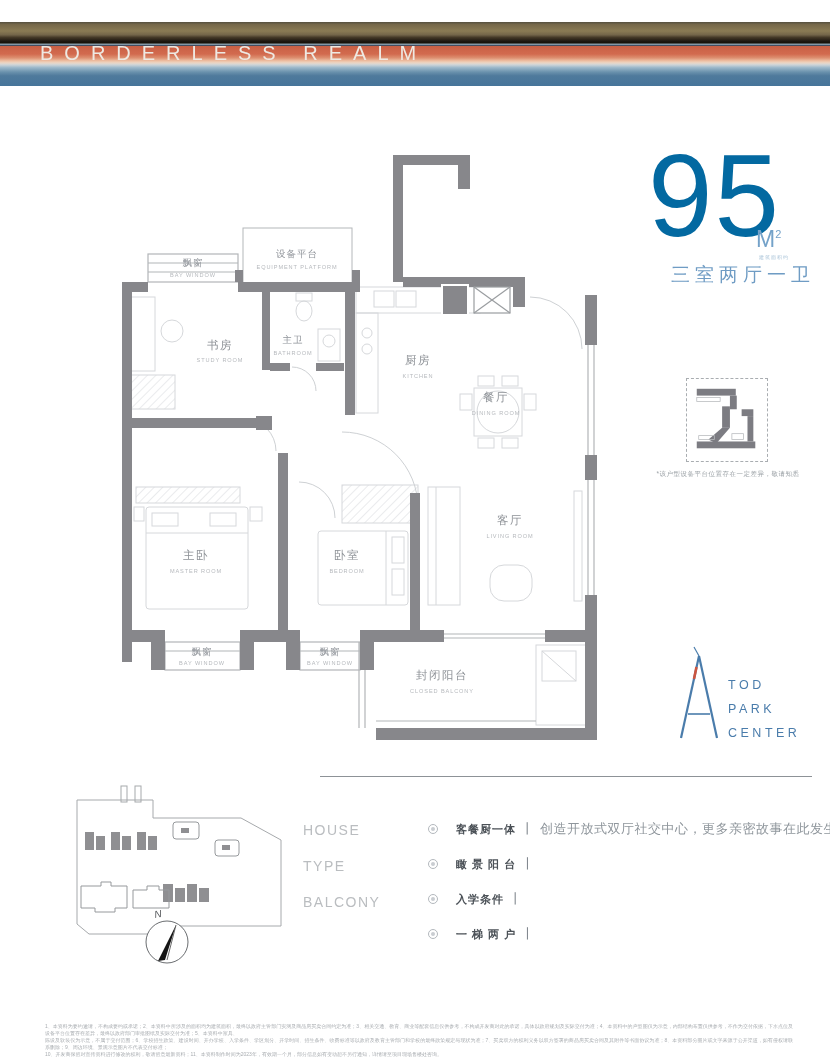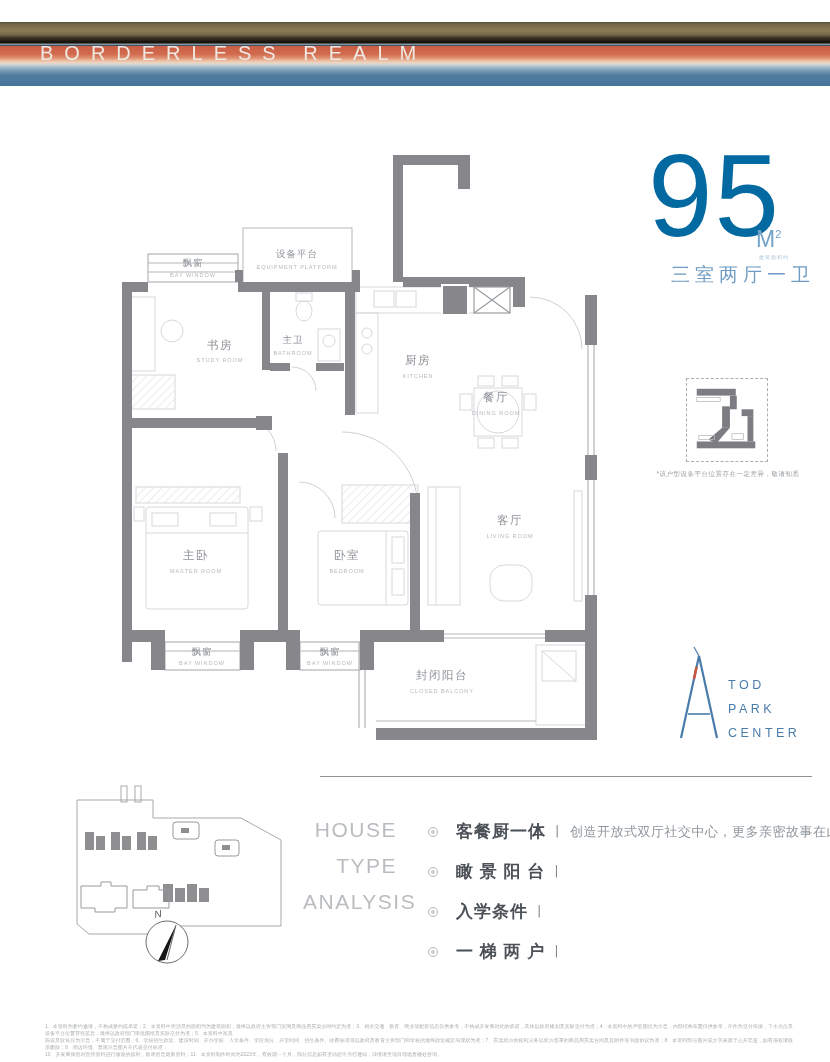--- a/index.html
+++ b/index.html
@@ -49,31 +49,31 @@
     font-size:6.5px;color:#9ba1a6;letter-spacing:0.5px;
   }
   
   .logo{position:absolute;left:660px;top:642px;width:155px;height:118px;}
   .logo text{font-size:12.5px;letter-spacing:3.5px;fill:#4a7cab;font-family:"Liberation Sans","DejaVu Sans",sans-serif;}
   
   .site{position:absolute;left:55px;top:782px;width:240px;height:188px;}
   
   .rule{position:absolute;left:320px;top:776px;width:492px;height:1px;background:#8d9297;}
   .an-title{
-    position:absolute;left:303px;top:812px;width:94px;text-align:right;
-    font-size:21px;line-height:36px;color:#babdc0;letter-spacing:1.5px;
+    position:absolute;left:303px;top:812px;width:94px;text-align:left;
+    font-size:14px;line-height:36px;color:#babdc0;letter-spacing:1.5px;
   }
   .an-items{position:absolute;left:428px;top:820px;width:390px;}
   .arow{display:flex;align-items:center;margin-bottom:17px;white-space:nowrap;}
   .aicon{
     width:8px;height:8px;border:1px solid #b3b8bd;border-radius:50%;
     margin-right:18px;position:relative;flex:0 0 auto;
   }
   .aicon::after{content:'';position:absolute;left:2px;top:2px;right:2px;bottom:2px;background:#c9cdd1;border-radius:50%;}
-  .ahead{font-size:17px;font-weight:bold;color:#4b5157;letter-spacing:1px;}
+  .ahead{font-size:11px;font-weight:bold;color:#4b5157;letter-spacing:1px;}
   .asep{font-size:13px;color:#7c838a;margin:0 6px 0 5px;}
   .adesc{font-size:13px;color:#8f969c;letter-spacing:0.5px;}
   
   .disclaimer{
     position:absolute;left:45px;top:1023px;width:748px;
     font-size:5px;line-height:7px;color:#a9adb1;text-align:justify;
   }
 </style>
 </head>
 <body>
@@ -325,21 +325,21 @@
     <line x1="121" y1="143" x2="112" y2="178" stroke="#444444" stroke-width="0.8"></line>
     <text x="100" y="136" font-size="10" font-style="italic" fill="#55585b" transform="rotate(-10 100 136)">N</text>
   </g>
 </svg>
 
 <div class="rule"></div>
 
 <div class="an-title">
   <div>HOUSE</div>
   <div>TYPE</div>
-  <div>ANALYSIS</div>
+  <div>BALCONY</div>
 </div>
 
 <div class="an-items">
   <div class="arow">
     <span class="aicon"></span>
     <span class="ahead">客餐厨一体</span>
     <span class="asep">丨</span>
     <span class="adesc">创造开放式双厅社交中心，更多亲密故事在此发生</span>
   </div>
   <div class="arow">

